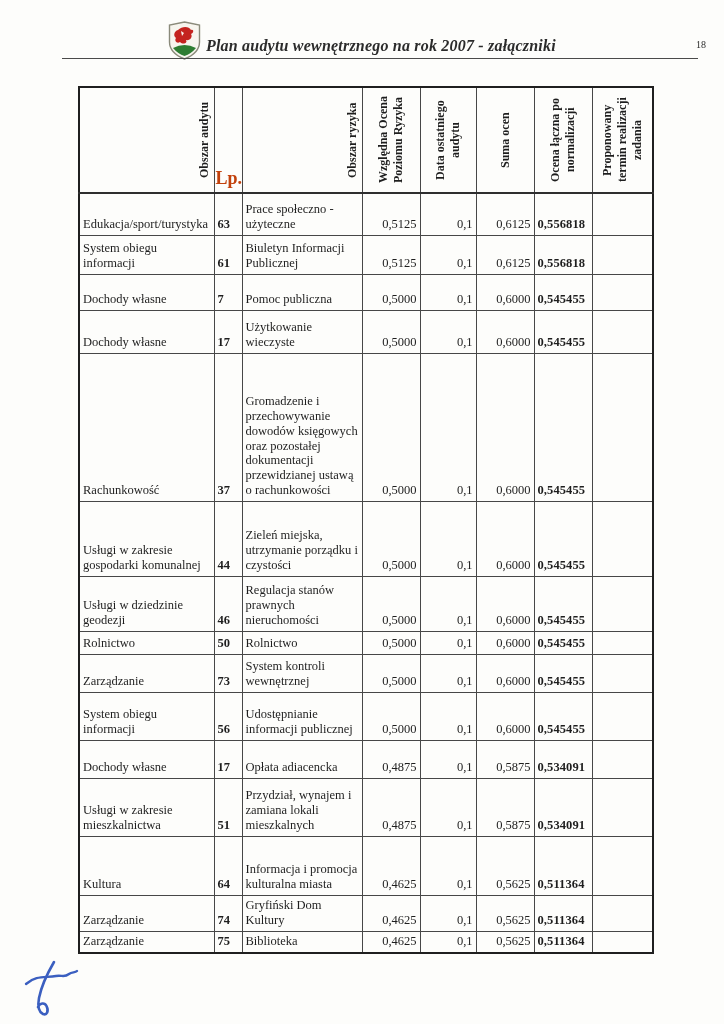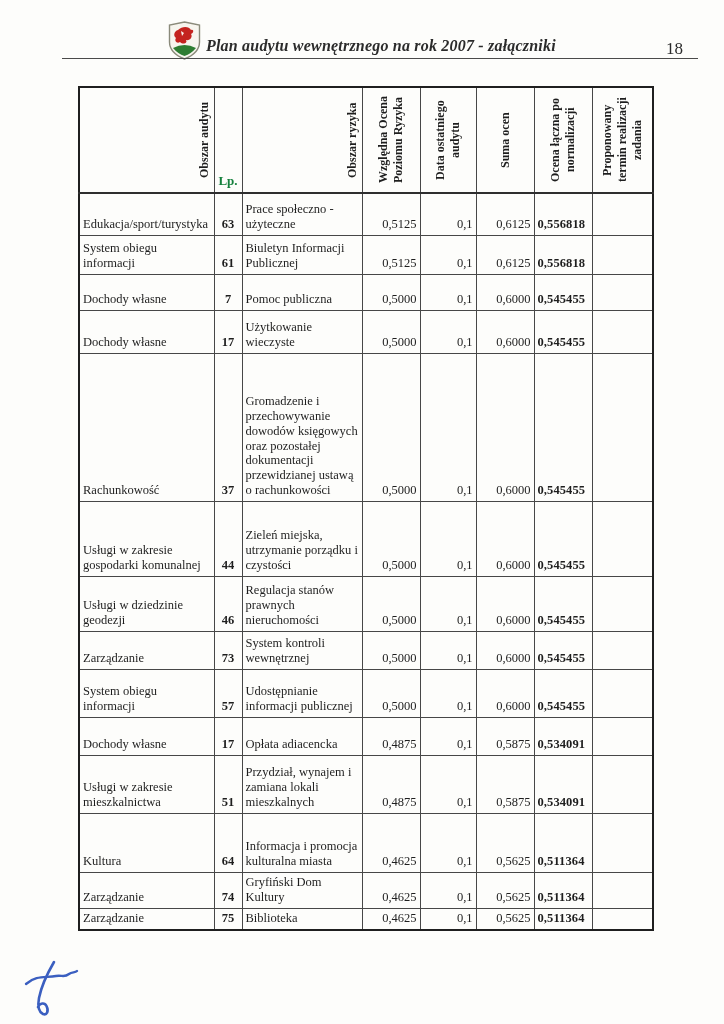--- a/index.html
+++ b/index.html
@@ -11,22 +11,22 @@
     color:#262626;
     overflow:hidden;
   }
   
   .doc-title{
     position:absolute;left:206px;top:37px;
     font-size:16px;font-style:italic;font-weight:bold;
     letter-spacing:.2px;color:#2b2b2b;white-space:nowrap;
   }
   .page-number{
-    position:absolute;left:666px;top:39px;
-    font-size:17px;color:#2b2b2b;
+    position:absolute;left:696px;top:39px;
+    font-size:10px;color:#2b2b2b;
   }
   .header-rule{
     position:absolute;left:62px;top:58px;width:636px;height:0;
     border-top:1.6px solid #4a4a4a;
   }
   .logo{position:absolute;left:168px;top:21px;width:33px;height:39px;}
   
   table.audit{
     position:absolute;left:78px;top:86px;width:574px;
     border-collapse:collapse;table-layout:fixed;
@@ -40,30 +40,30 @@
   .rot-wrap{height:97px;display:flex;align-items:center;padding:0 2px;box-sizing:border-box;}
   .rw-end{justify-content:flex-end;}
   .rw-ctr{justify-content:center;}
   .rot{
     writing-mode:vertical-rl;transform:rotate(180deg);
     height:92px;text-align:center;
     font-weight:bold;font-size:12px;line-height:1.25;
     color:#1e1e1e;
   }
   .th-lp{vertical-align:bottom !important;text-align:center;
-    font-weight:bold;font-size:13px;padding:0 1px 3px 1px !important;color:#15803d;margin-top:44px;}
+    font-weight:bold;font-size:18px;padding:0 1px 3px 1px !important;color:#c2410c;margin-top:44px;}
   .audit td{
     vertical-align:bottom;
     font-size:12.5px;line-height:1.18;
     padding:1px 3px 3px 3px;
     color:#1e1e1e;background:transparent;
     overflow:hidden;
   }
   .c-area{padding-left:2px;padding-right:6px;}
-  .c-lp{text-align:center;font-weight:bold;padding-right:3px;}
+  .c-lp{text-align:left;font-weight:bold;padding-right:3px;}
   .c-risk{padding-left:4px;padding-right:2px;margin-left:38px;}
   .c-num{text-align:right;padding-right:5px;margin-top:9px;}
   .c-final{font-weight:bold;padding-left:3px;letter-spacing:.1px;}
   .c-term{}
   
   .signature{position:absolute;left:16px;top:958px;width:70px;height:62px;}
 </style>
 </head>
 <body>
 
@@ -194,33 +194,43 @@
       <tr style="height:55px">
         <td class="c-area">Usługi w dziedzinie geodezji</td>
         <td class="c-lp">46</td>
         <td class="c-risk">Regulacja stanów prawnych nieruchomości</td>
         <td class="c-num">0,5000</td>
         <td class="c-num">0,1</td>
         <td class="c-num">0,6000</td>
         <td class="c-final">0,545455</td>
         <td class="c-term"></td>
       </tr>
+      <tr style="height:23px">
+        <td class="c-area">Rolnictwo</td>
+        <td class="c-lp">50</td>
+        <td class="c-risk">Rolnictwo</td>
+        <td class="c-num">0,5000</td>
+        <td class="c-num">0,1</td>
+        <td class="c-num">0,6000</td>
+        <td class="c-final">0,545455</td>
+        <td class="c-term"></td>
+      </tr>
       <tr style="height:38px">
         <td class="c-area">Zarządzanie</td>
         <td class="c-lp">73</td>
         <td class="c-risk">System kontroli wewnętrznej</td>
         <td class="c-num">0,5000</td>
         <td class="c-num">0,1</td>
         <td class="c-num">0,6000</td>
         <td class="c-final">0,545455</td>
         <td class="c-term"></td>
       </tr>
       <tr style="height:48px">
         <td class="c-area">System obiegu informacji</td>
-        <td class="c-lp">57</td>
+        <td class="c-lp">56</td>
         <td class="c-risk">Udostępnianie informacji publicznej</td>
         <td class="c-num">0,5000</td>
         <td class="c-num">0,1</td>
         <td class="c-num">0,6000</td>
         <td class="c-final">0,545455</td>
         <td class="c-term"></td>
       </tr>
       <tr style="height:38px">
         <td class="c-area">Dochody własne</td>
         <td class="c-lp">17</td>

